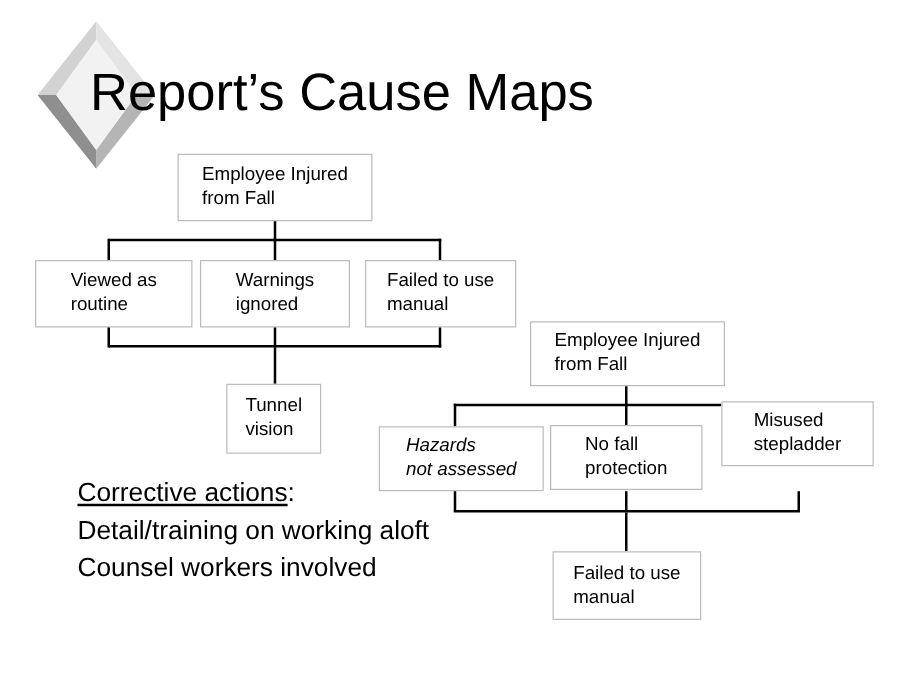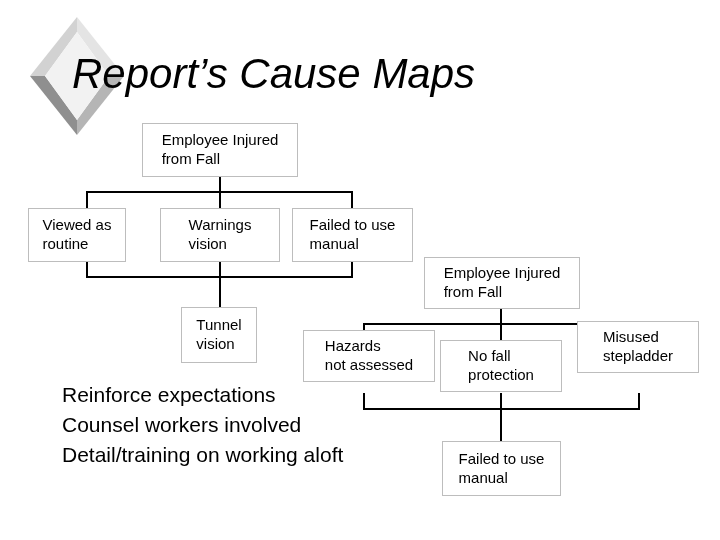--- a/index.html
+++ b/index.html
@@ -9,21 +9,21 @@
     background: var(--background, #ffffff);
     font-family: "Liberation Sans", sans-serif;
     overflow: hidden;
   }
   .logo {
     position: absolute; left: 30px; top: 17px;
     width: 94px; height: 118px;
   }
   .title {
     position: absolute; left: 72px; top: 50px;
-    font-size: 42px; font-style: italic;
+    font-size: 42px; 
     color: var(--text, #000);
     white-space: nowrap;
   }
   .node {
     position: absolute; box-sizing: border-box;
     background: var(--box-fill, #fff);
     border: 1px solid var(--box-border, #bdbdbd);
     display: flex; align-items: center; justify-content: center;
     text-align: left;
     font-size: 15px; line-height: 1.25;
@@ -55,24 +55,24 @@
 
 <div class="node" style="left:142px; top:123px; width:156px; height:54px;">Employee Injured
 from Fall</div>
 
 <div class="vline" style="left:219px; top:177px; height:16px;"></div>
 <div class="hline" style="left:87px;  top:191px; width:266px;"></div>
 <div class="vline" style="left:86px;  top:191px; height:18px;"></div>
 <div class="vline" style="left:219px; top:191px; height:18px;"></div>
 <div class="vline" style="left:351px; top:191px; height:18px;"></div>
 
-<div class="node" style="left:28px;  top:208px; width:98px; height:54px;">Viewed as
+<div class="node" style="left:28px;  top:208px; width:126px; height:54px;">Viewed as
 routine</div>
 <div class="node" style="left:160px; top:208px; width:120px; height:54px;">Warnings
-vision</div>
+ignored</div>
 <div class="node" style="left:292px; top:208px; width:121px; height:54px;">Failed to use
 manual</div>
 
 <div class="vline" style="left:86px;  top:262px; height:16px;"></div>
 <div class="vline" style="left:219px; top:262px; height:16px;"></div>
 <div class="vline" style="left:351px; top:262px; height:16px;"></div>
 <div class="hline" style="left:87px;  top:276px; width:266px;"></div>
 <div class="vline" style="left:219px; top:278px; height:30px;"></div>
 
 <div class="node" style="left:181px; top:307px; width:76px; height:56px;">Tunnel
@@ -80,33 +80,33 @@
 
 <div class="node" style="left:424px; top:257px; width:156px; height:52px;">Employee Injured
 from Fall</div>
 
 <div class="vline" style="left:500px; top:309px; height:15px;"></div>
 <div class="hline" style="left:363px; top:323px; width:277px;"></div>
 <div class="vline" style="left:363px; top:323px; height:19px;"></div>
 <div class="vline" style="left:500px; top:323px; height:19px;"></div>
 <div class="vline" style="left:638px; top:323px; height:19px;"></div>
 
-<div class="node" style="left:303px; top:330px; width:132px; height:52px;">Hazards
+<div class="node" style="left:303px; top:341px; width:132px; height:52px;font-style:italic;">Hazards
 not assessed</div>
 <div class="node" style="left:440px; top:340px; width:122px; height:52px;">No fall
 protection</div>
 <div class="node" style="left:577px; top:321px; width:122px; height:52px;">Misused
 stepladder</div>
 
 <div class="vline" style="left:363px; top:393px; height:16px;"></div>
 <div class="vline" style="left:500px; top:393px; height:16px;"></div>
 <div class="vline" style="left:638px; top:393px; height:16px;"></div>
 <div class="hline" style="left:363px; top:408px; width:277px;"></div>
 <div class="vline" style="left:500px; top:410px; height:31px;"></div>
 
 <div class="node" style="left:442px; top:441px; width:119px; height:55px;">Failed to use
 manual</div>
 
 <div class="corrective">
-  <div>Reinforce expectations</div>
+  <div><span class="u">Corrective actions</span><span>:</span></div>
+  <div>Detail/training on working aloft</div>
   <div>Counsel workers involved</div>
-  <div>Detail/training on working aloft</div>
 </div>
 
 </body></html>

